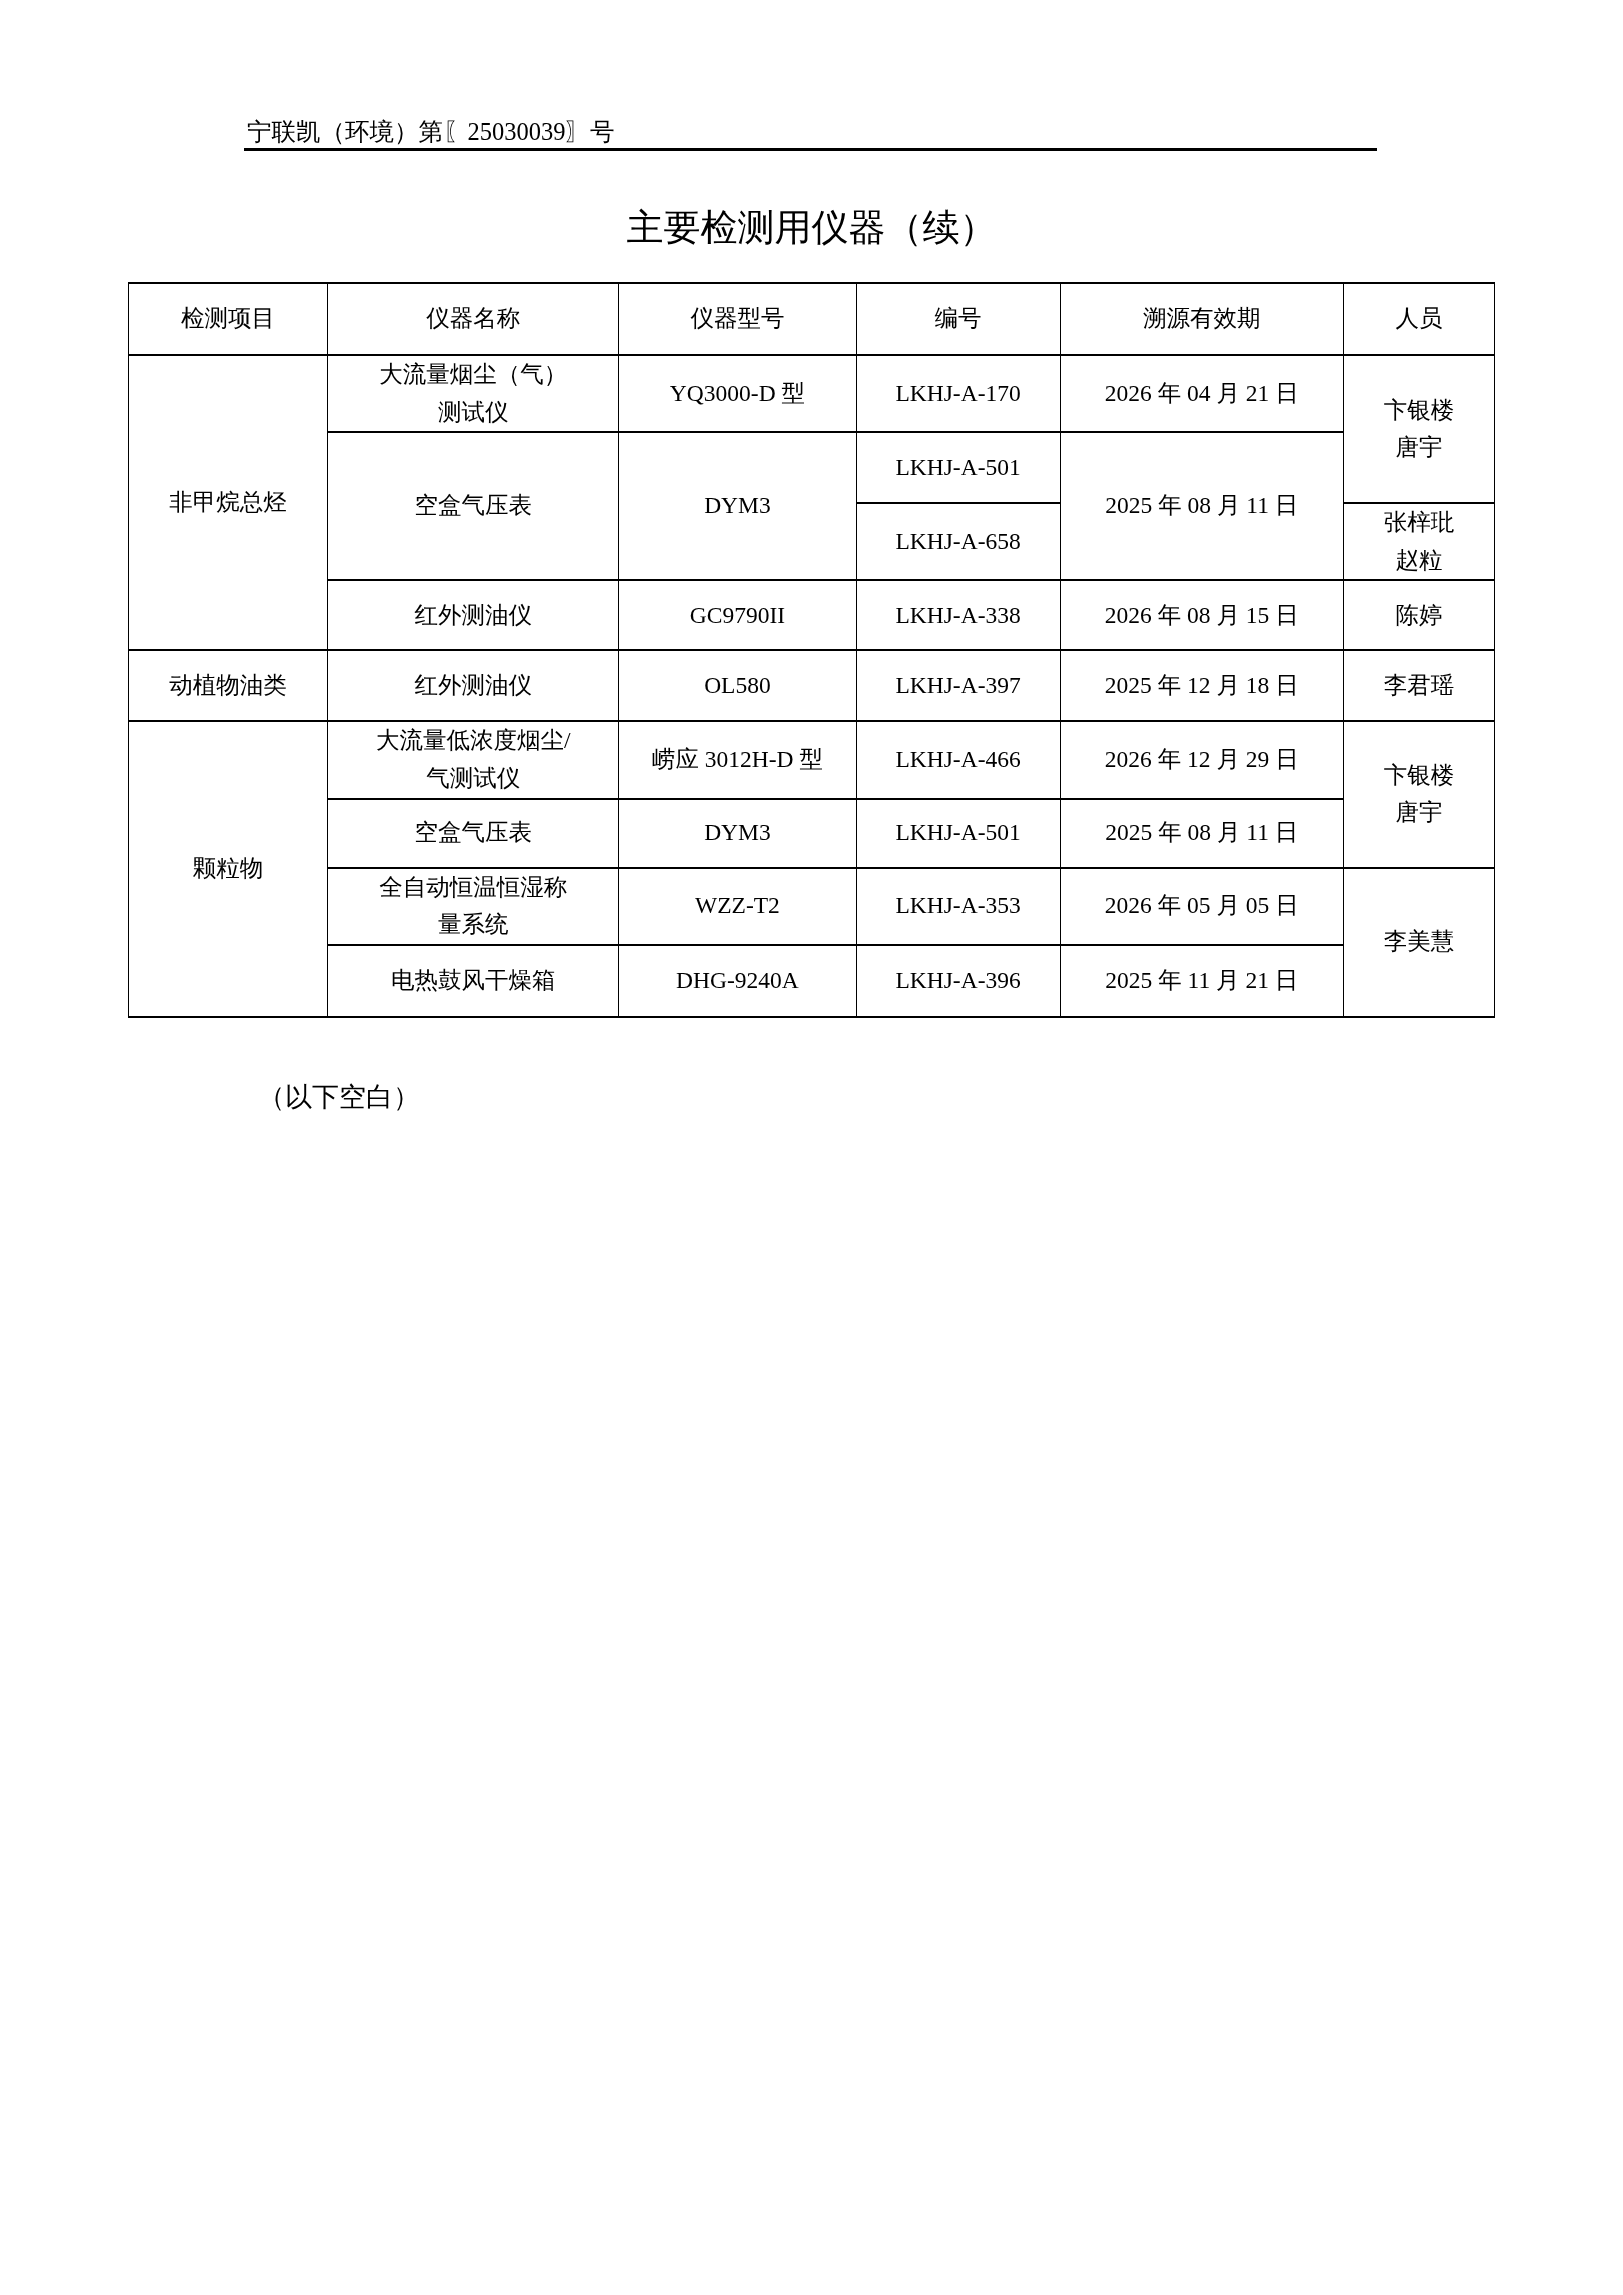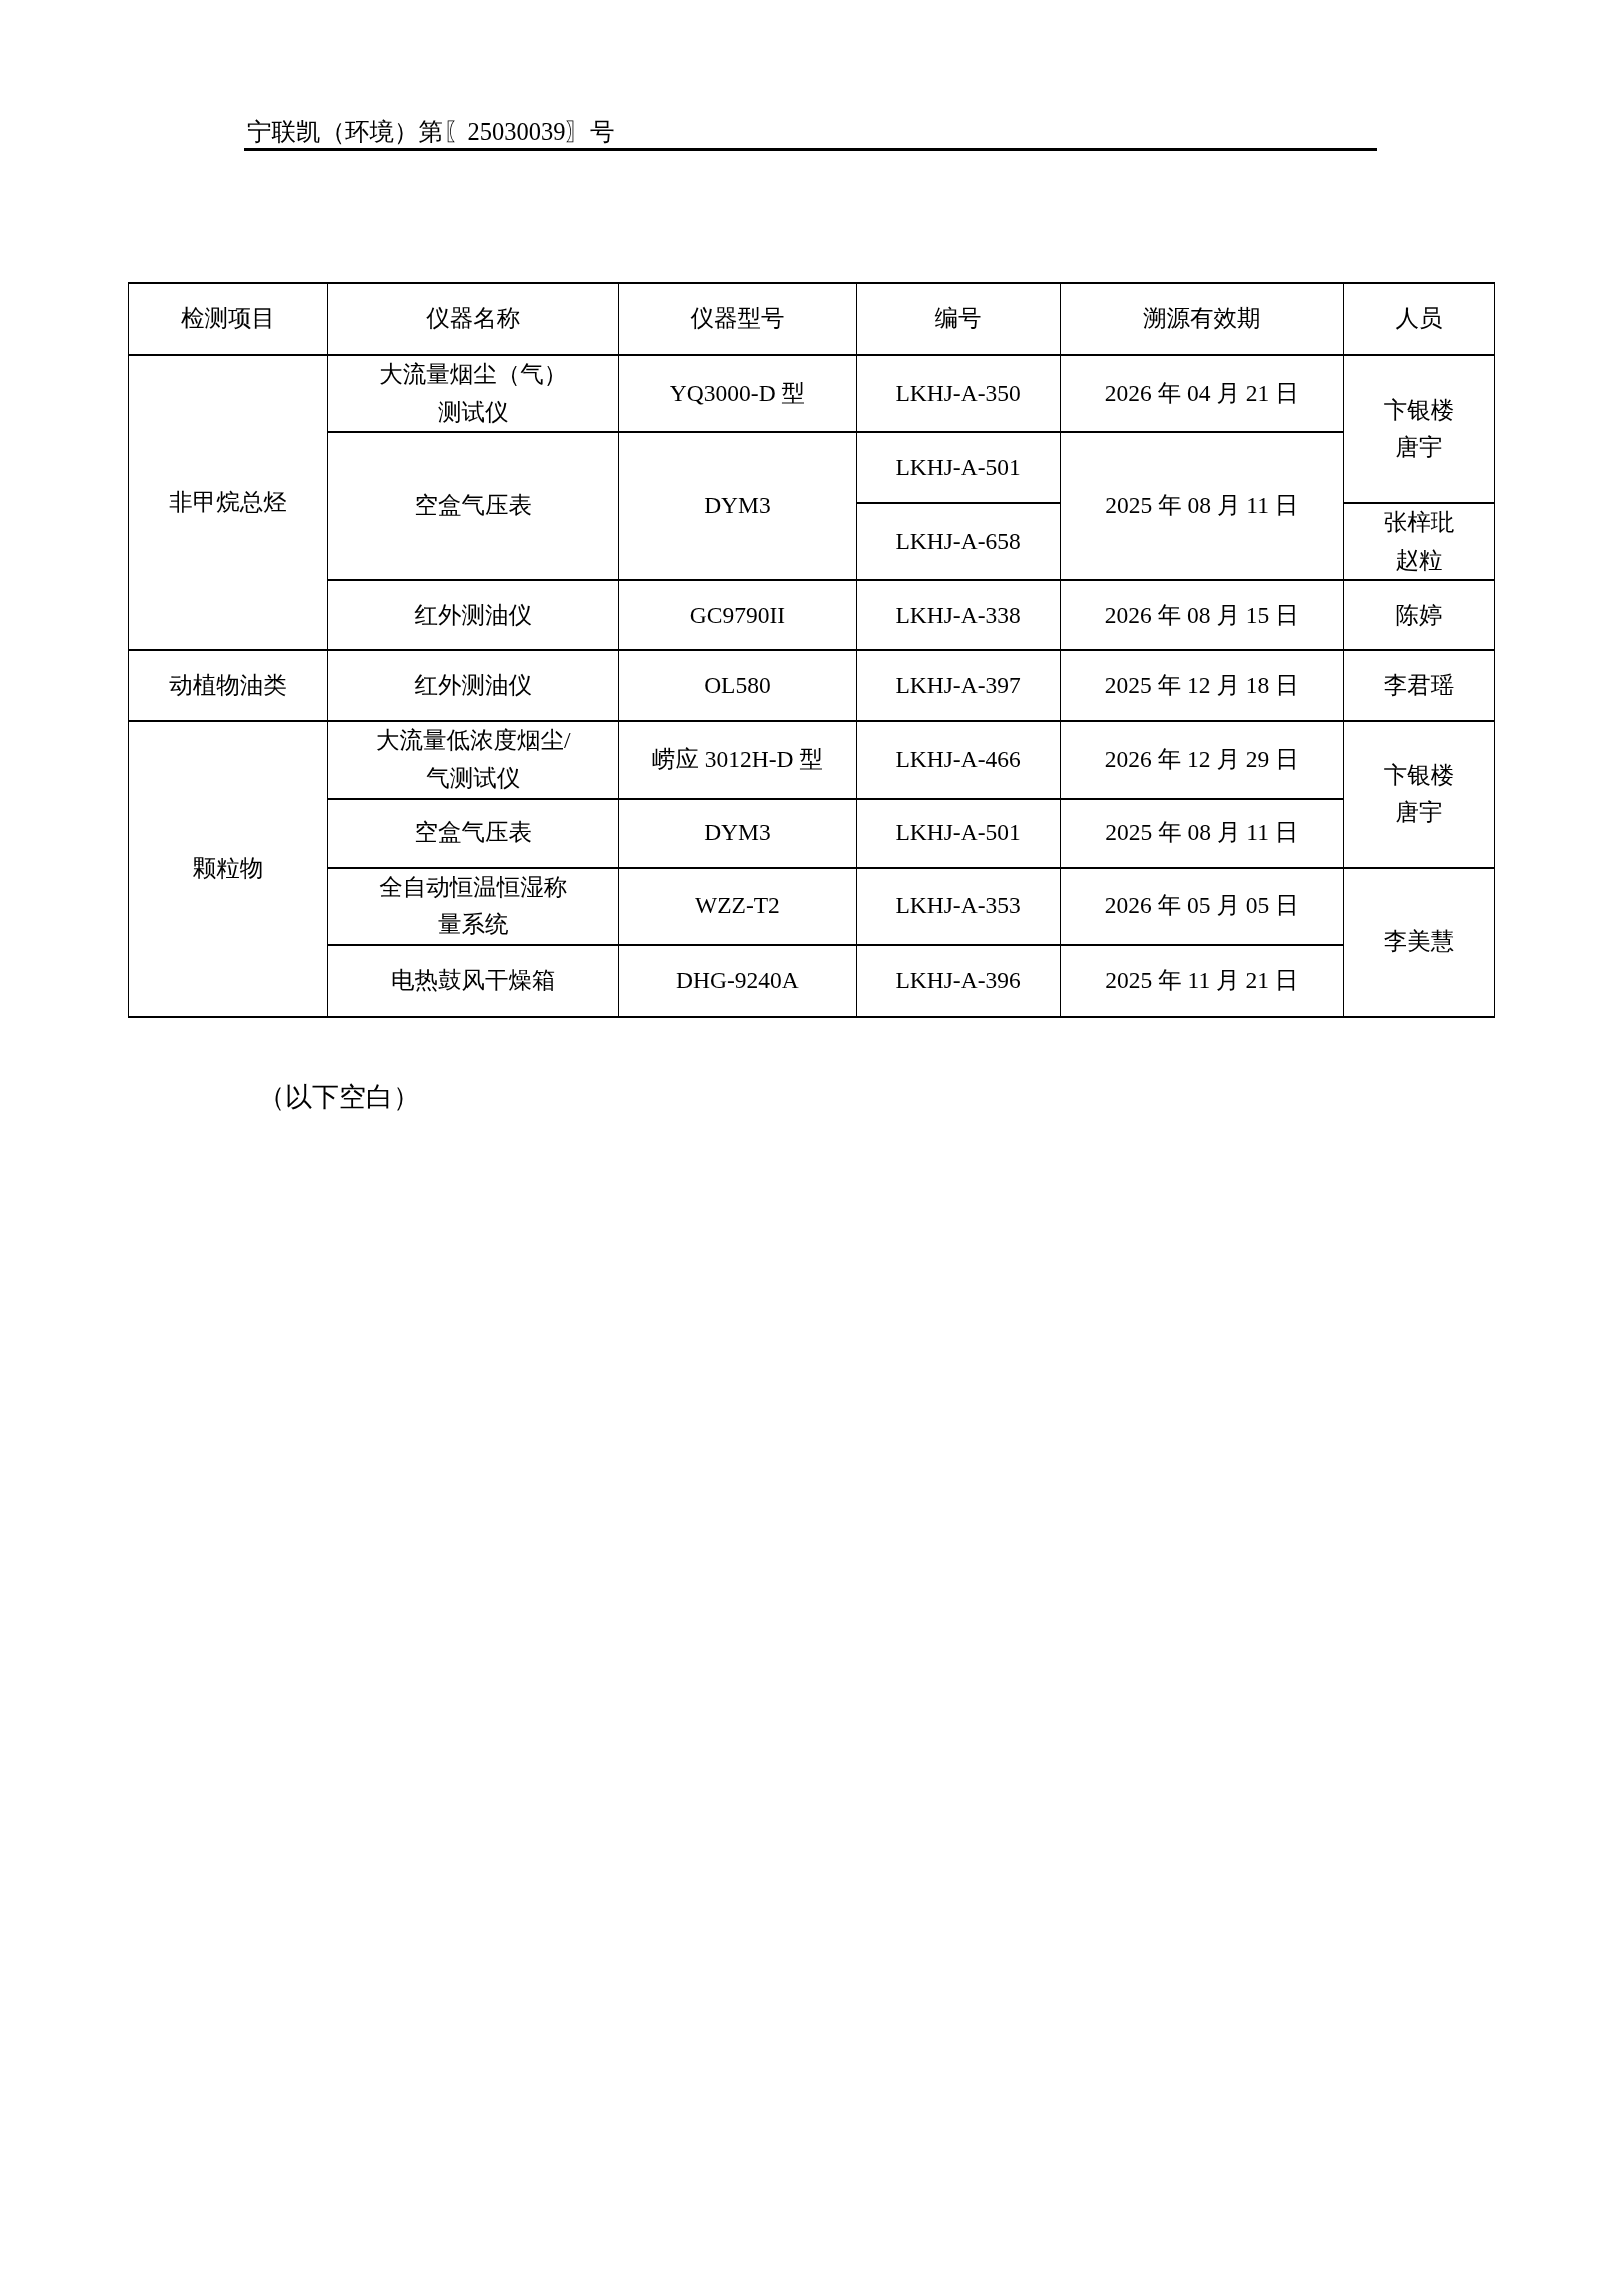--- a/index.html
+++ b/index.html
@@ -91,20 +91,21 @@
   .footer .num { font-family: "Liberation Sans", "DejaVu Sans", sans-serif; }
 </style>
 </head>
 <body>
 
 <div class="page">
 
   <div class="doc-no">宁联凯（环境）第〖25030039〗号</div>
   <div class="doc-rule"></div>
 
+  <h1 class="title">主要检测用仪器（续）</h1>
 
   <table class="tbl">
     <colgroup>
       <col style="width:199px">
       <col style="width:291px">
       <col style="width:237px">
       <col style="width:204px">
       <col style="width:283px">
       <col style="width:151px">
     </colgroup>
@@ -117,21 +118,21 @@
         <th>溯源有效期</th>
         <th>人员</th>
       </tr>
     </thead>
     <tbody>
       <tr class="rh1">
         <td rowspan="4">非甲烷总烃</td>
         <td>大流量烟尘（气）
 测试仪</td>
         <td>YQ3000-D 型</td>
-        <td>LKHJ-A-350</td>
+        <td>LKHJ-A-170</td>
         <td>2026 年 04 月 21 日</td>
         <td rowspan="2">卞银楼
 唐宇</td>
       </tr>
       <tr class="rh2">
         <td rowspan="2">空盒气压表</td>
         <td rowspan="2">DYM3</td>
         <td>LKHJ-A-501</td>
         <td rowspan="2">2025 年 08 月 11 日</td>
       </tr>

